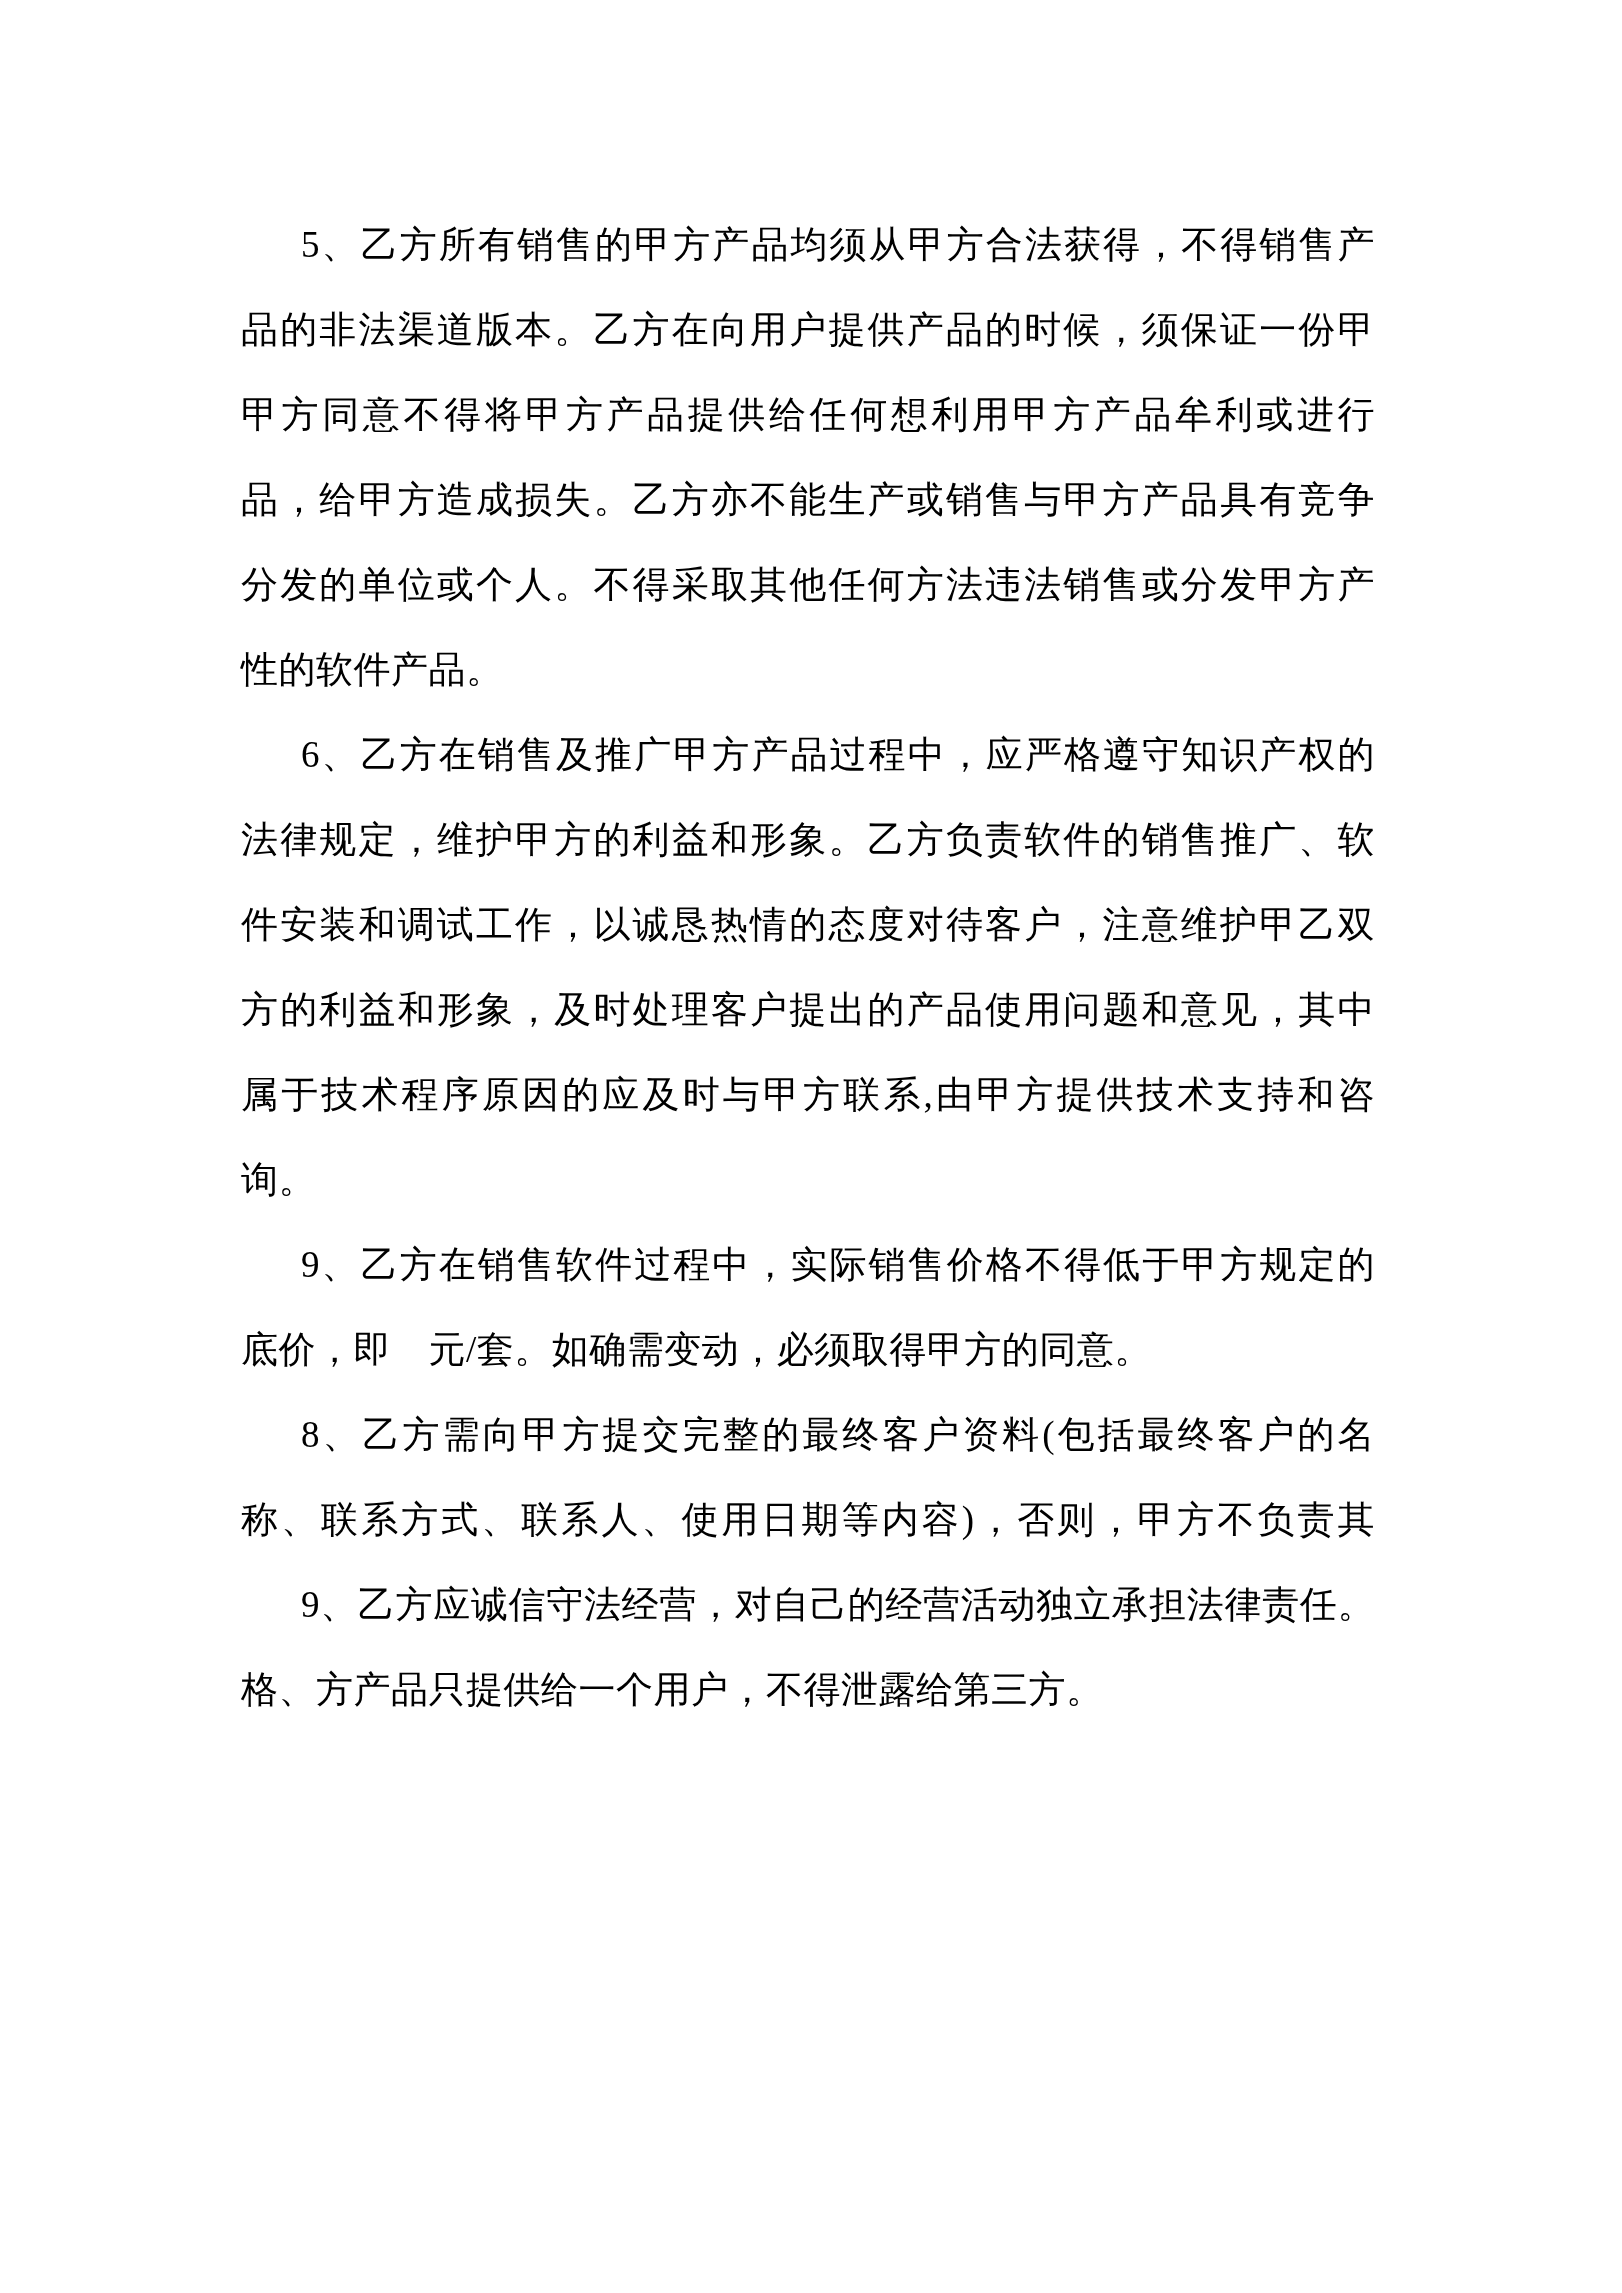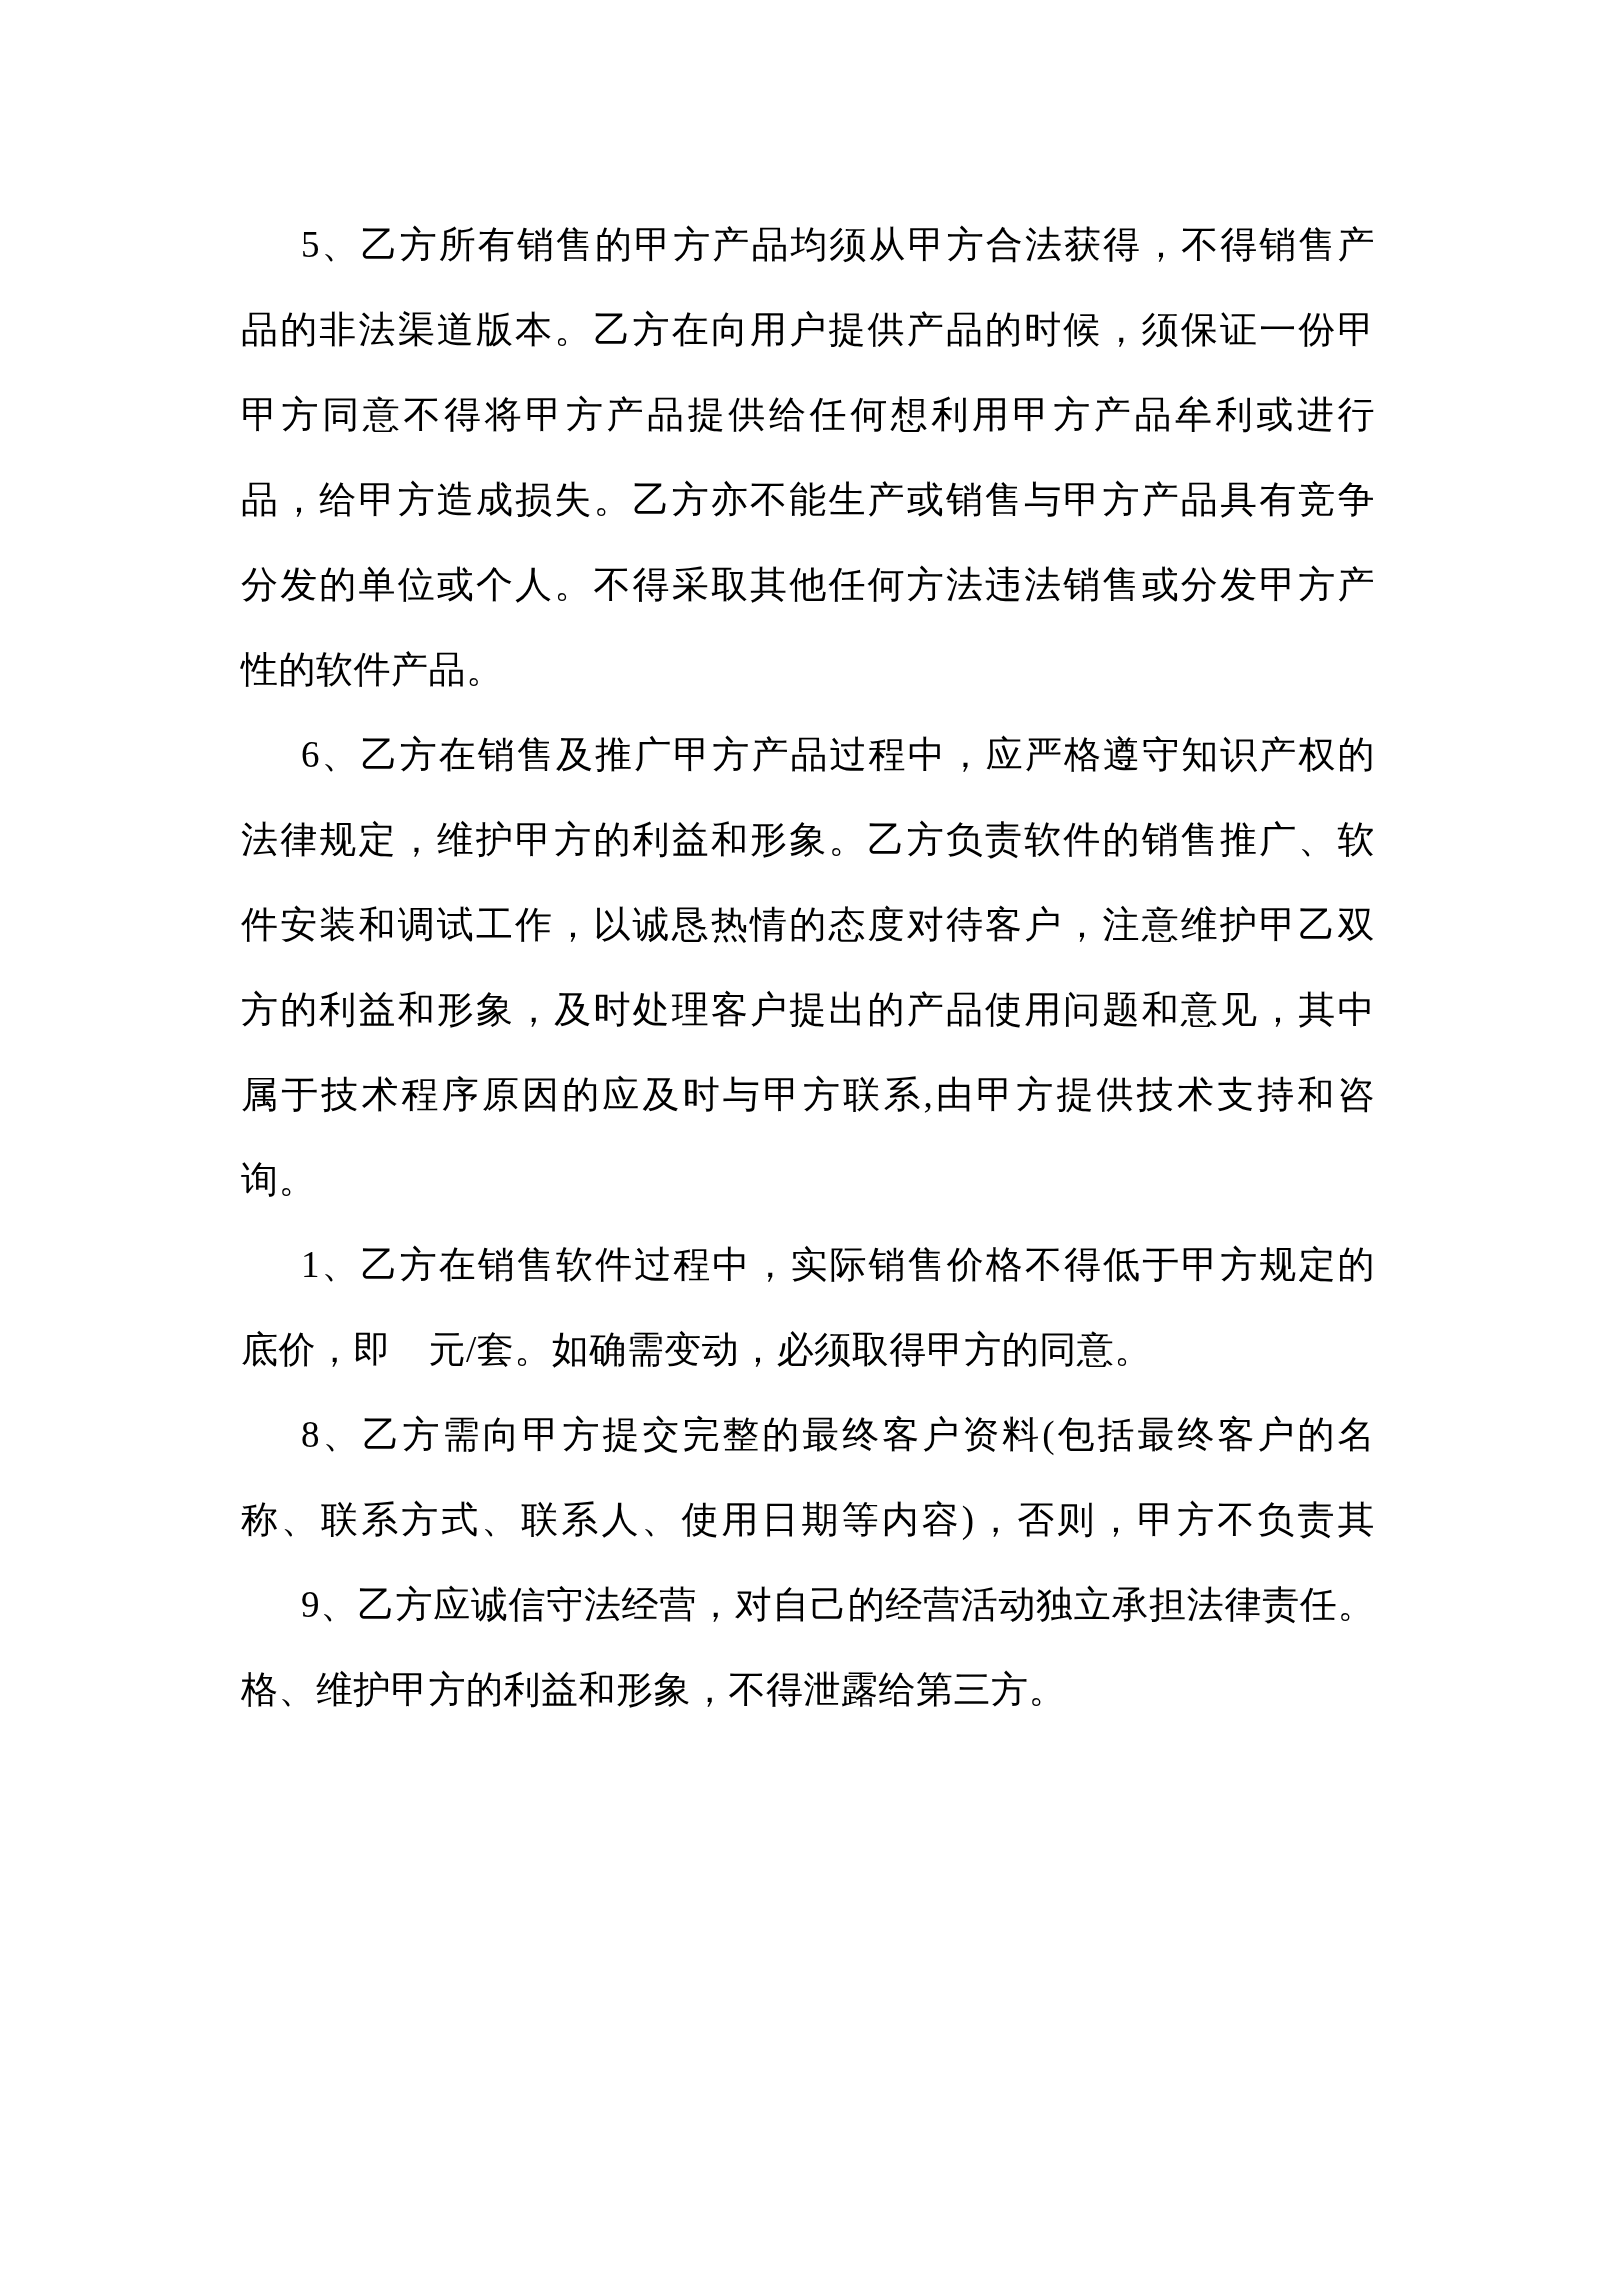--- a/index.html
+++ b/index.html
@@ -47,21 +47,21 @@
       <div class="doc-line justify">甲方同意不得将甲方产品提供给任何想利用甲方产品牟利或进行</div>
       <div class="doc-line justify">品，给甲方造成损失。乙方亦不能生产或销售与甲方产品具有竞争</div>
       <div class="doc-line justify">分发的单位或个人。不得采取其他任何方法违法销售或分发甲方产</div>
       <div class="doc-line">性的软件产品。</div>
       <div class="doc-line indent justify">6、乙方在销售及推广甲方产品过程中，应严格遵守知识产权的</div>
       <div class="doc-line justify">法律规定，维护甲方的利益和形象。乙方负责软件的销售推广、软</div>
       <div class="doc-line justify">件安装和调试工作，以诚恳热情的态度对待客户，注意维护甲乙双</div>
       <div class="doc-line justify">方的利益和形象，及时处理客户提出的产品使用问题和意见，其中</div>
       <div class="doc-line justify">属于技术程序原因的应及时与甲方联系,由甲方提供技术支持和咨</div>
       <div class="doc-line">询。</div>
-      <div class="doc-line indent justify">1、乙方在销售软件过程中，实际销售价格不得低于甲方规定的</div>
+      <div class="doc-line indent justify">9、乙方在销售软件过程中，实际销售价格不得低于甲方规定的</div>
       <div class="doc-line">底价，即　元/套。如确需变动，必须取得甲方的同意。</div>
       <div class="doc-line indent justify">8、乙方需向甲方提交完整的最终客户资料(包括最终客户的名</div>
       <div class="doc-line justify">称、联系方式、联系人、使用日期等内容)，否则，甲方不负责其</div>
       <div class="doc-line indent justify">9、乙方应诚信守法经营，对自己的经营活动独立承担法律责任。</div>
-      <div class="doc-line">格、维护甲方的利益和形象，不得泄露给第三方。</div>
+      <div class="doc-line">格、方产品只提供给一个用户，不得泄露给第三方。</div>
     </div>
 </div>
 
 
 </body></html>

